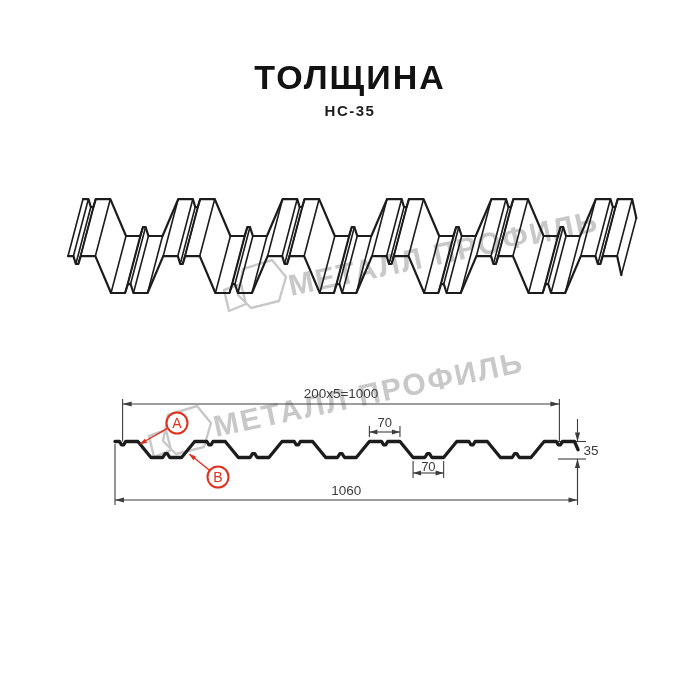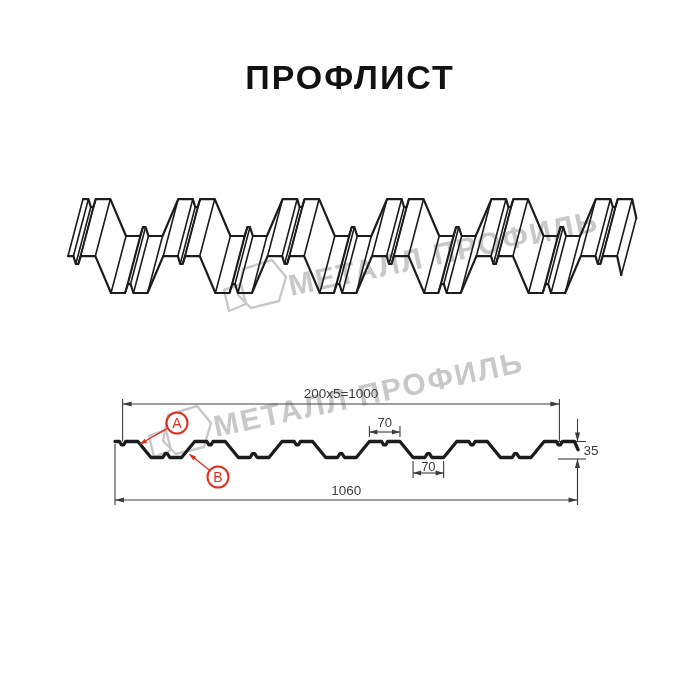--- a/index.html
+++ b/index.html
@@ -11,21 +11,22 @@
          font-size:15px;font-weight:700;letter-spacing:1.5px;color:#1c1c1c;}
   .footer{position:absolute;left:0;top:620px;width:700px;text-align:center;
          font-size:17px;font-weight:700;letter-spacing:0.4px;color:#343434;}
   svg{position:absolute;left:0;top:0;}
   svg text{font-family:"Liberation Sans",sans-serif;}
 </style>
 </head>
 <body>
 
 <div id="page">
-  <div class="title">ПРОФЛИСТ</div>
+  <div class="title">ТОЛЩИНА</div>
+  <div class="subtitle">НС-35</div>
   <svg id="drawing" width="700" height="700" viewBox="0 0 700 700">
       <g stroke="#c8c8c8" stroke-width="2.4" fill="none" stroke-linejoin="round">
         <polygon points="238,295 243,269 272,260 286,277 279,301 251,308"></polygon>
         <polygon points="224,290 241,284 246,304 229,311"></polygon>
       </g>
       <text x="0" y="0" font-size="30" text-anchor="start" fill="#c8c8c8" font-weight="bold" letter-spacing="2px" transform="translate(291 296) rotate(-12)">МЕТАЛЛ ПРОФИЛЬ</text>
       <g stroke="#c8c8c8" stroke-width="2.4" fill="none" stroke-linejoin="round">
         <polygon points="163,441 168,415 197,406 211,423 204,447 176,454"></polygon>
         <polygon points="149,436 166,430 171,450 154,457"></polygon>
       </g>

